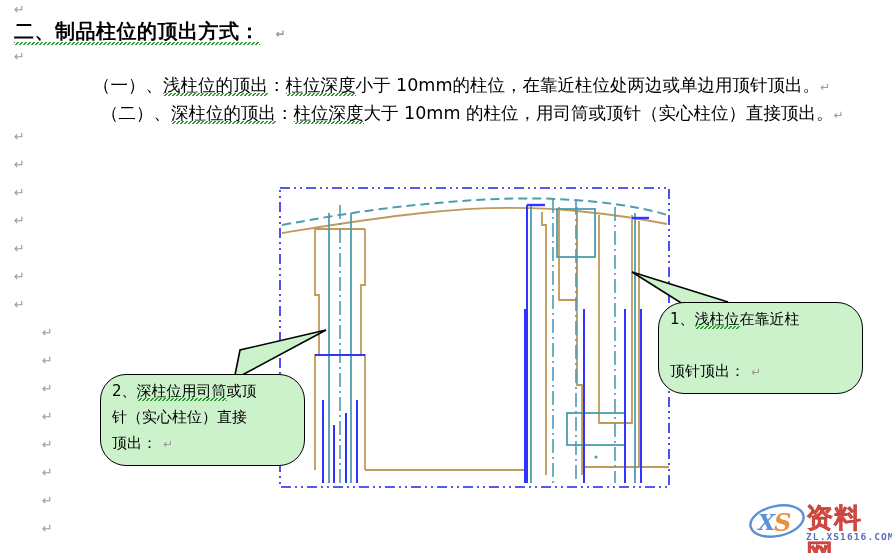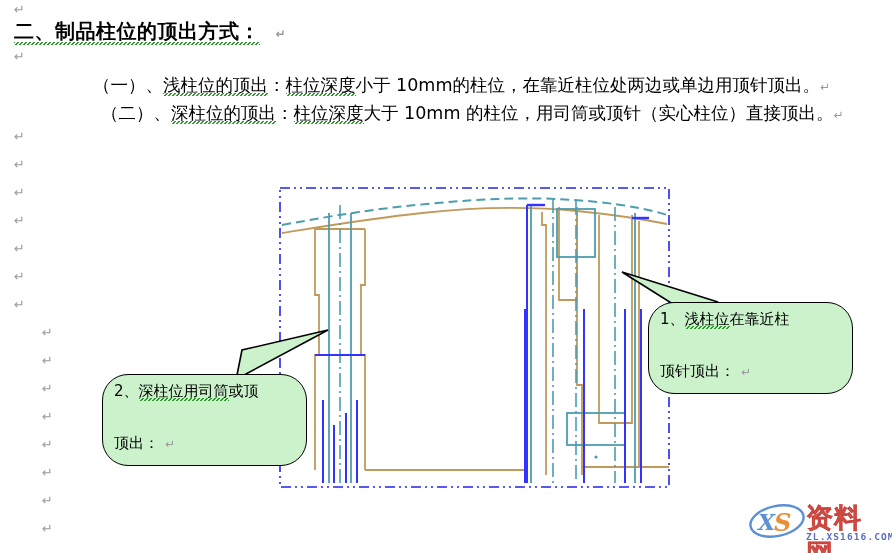--- a/index.html
+++ b/index.html
@@ -40,34 +40,34 @@
     background-repeat:repeat-x;background-size:4px 3px;background-position:0 100%;
     padding-bottom:1px;
   }
   .eol{color:#9a9a9a;font-size:12px;}
 
   
   .drawing{position:absolute;left:277px;top:185px;width:395px;height:305px;}
   .drawing svg{display:block;}
 
   
-  .callout{position:absolute;}
+  .callout{position:absolute;margin-left:10px;}
   .callout .bubble{
     position:absolute;
     background:#ccf2cc;border:1.6px solid #000;border-radius:26px;
     box-sizing:border-box;
   }
   .callout .txt{
     position:absolute;color:#000;font-size:15px;line-height:26px;
     font-family:"DejaVu Sans","Liberation Sans",sans-serif;
     white-space:nowrap;
   }
   .callout svg{position:absolute;left:0;top:0;overflow:visible;}
 
-  #callout-deep{left:96px;top:330px;width:230px;height:150px;text-align:right;}
+  #callout-deep{left:84px;top:330px;width:230px;height:150px;text-align:right;}
   #callout-deep .bubble{left:6px;top:44px;width:205px;height:92px;}
   #callout-deep .txt{left:18px;top:48px;}
 
   #callout-shallow{left:626px;top:286px;width:235px;height:125px;}
   #callout-shallow .bubble{left:22px;top:16px;width:205px;height:92px;}
   #callout-shallow .txt{left:34px;top:20px;}
 
   
   .watermark{position:absolute;left:748px;top:498px;width:140px;height:52px;}
   .wm-cn{
@@ -176,20 +176,21 @@
   </div>
 
   <div class="callout" id="callout-deep">
     <svg width="230" height="150">
       <polygon points="140,50 146,20 232,0 150,44" fill="#ccf2cc" stroke="#000" stroke-width="1.6"></polygon>
     </svg>
     <div class="bubble"></div>
     <div class="txt" style="top:48px">
       <span>2、</span><span class="sqg">深柱位用司筒</span><span>或顶</span>
     </div>
+    <div class="txt" style="top:74px">针（实心柱位）直接</div>
     <div class="txt" style="top:100px">
       <span>顶出：</span><span class="eol" style="margin-left:6px">↵</span>
     </div>
   </div>
 
   <div class="callout" id="callout-shallow">
     <svg width="235" height="125">
       <polygon points="60,22 92,16 -4,-14 50,20" fill="#ccf2cc" stroke="#000" stroke-width="1.6"></polygon>
     </svg>
     <div class="bubble"></div>

